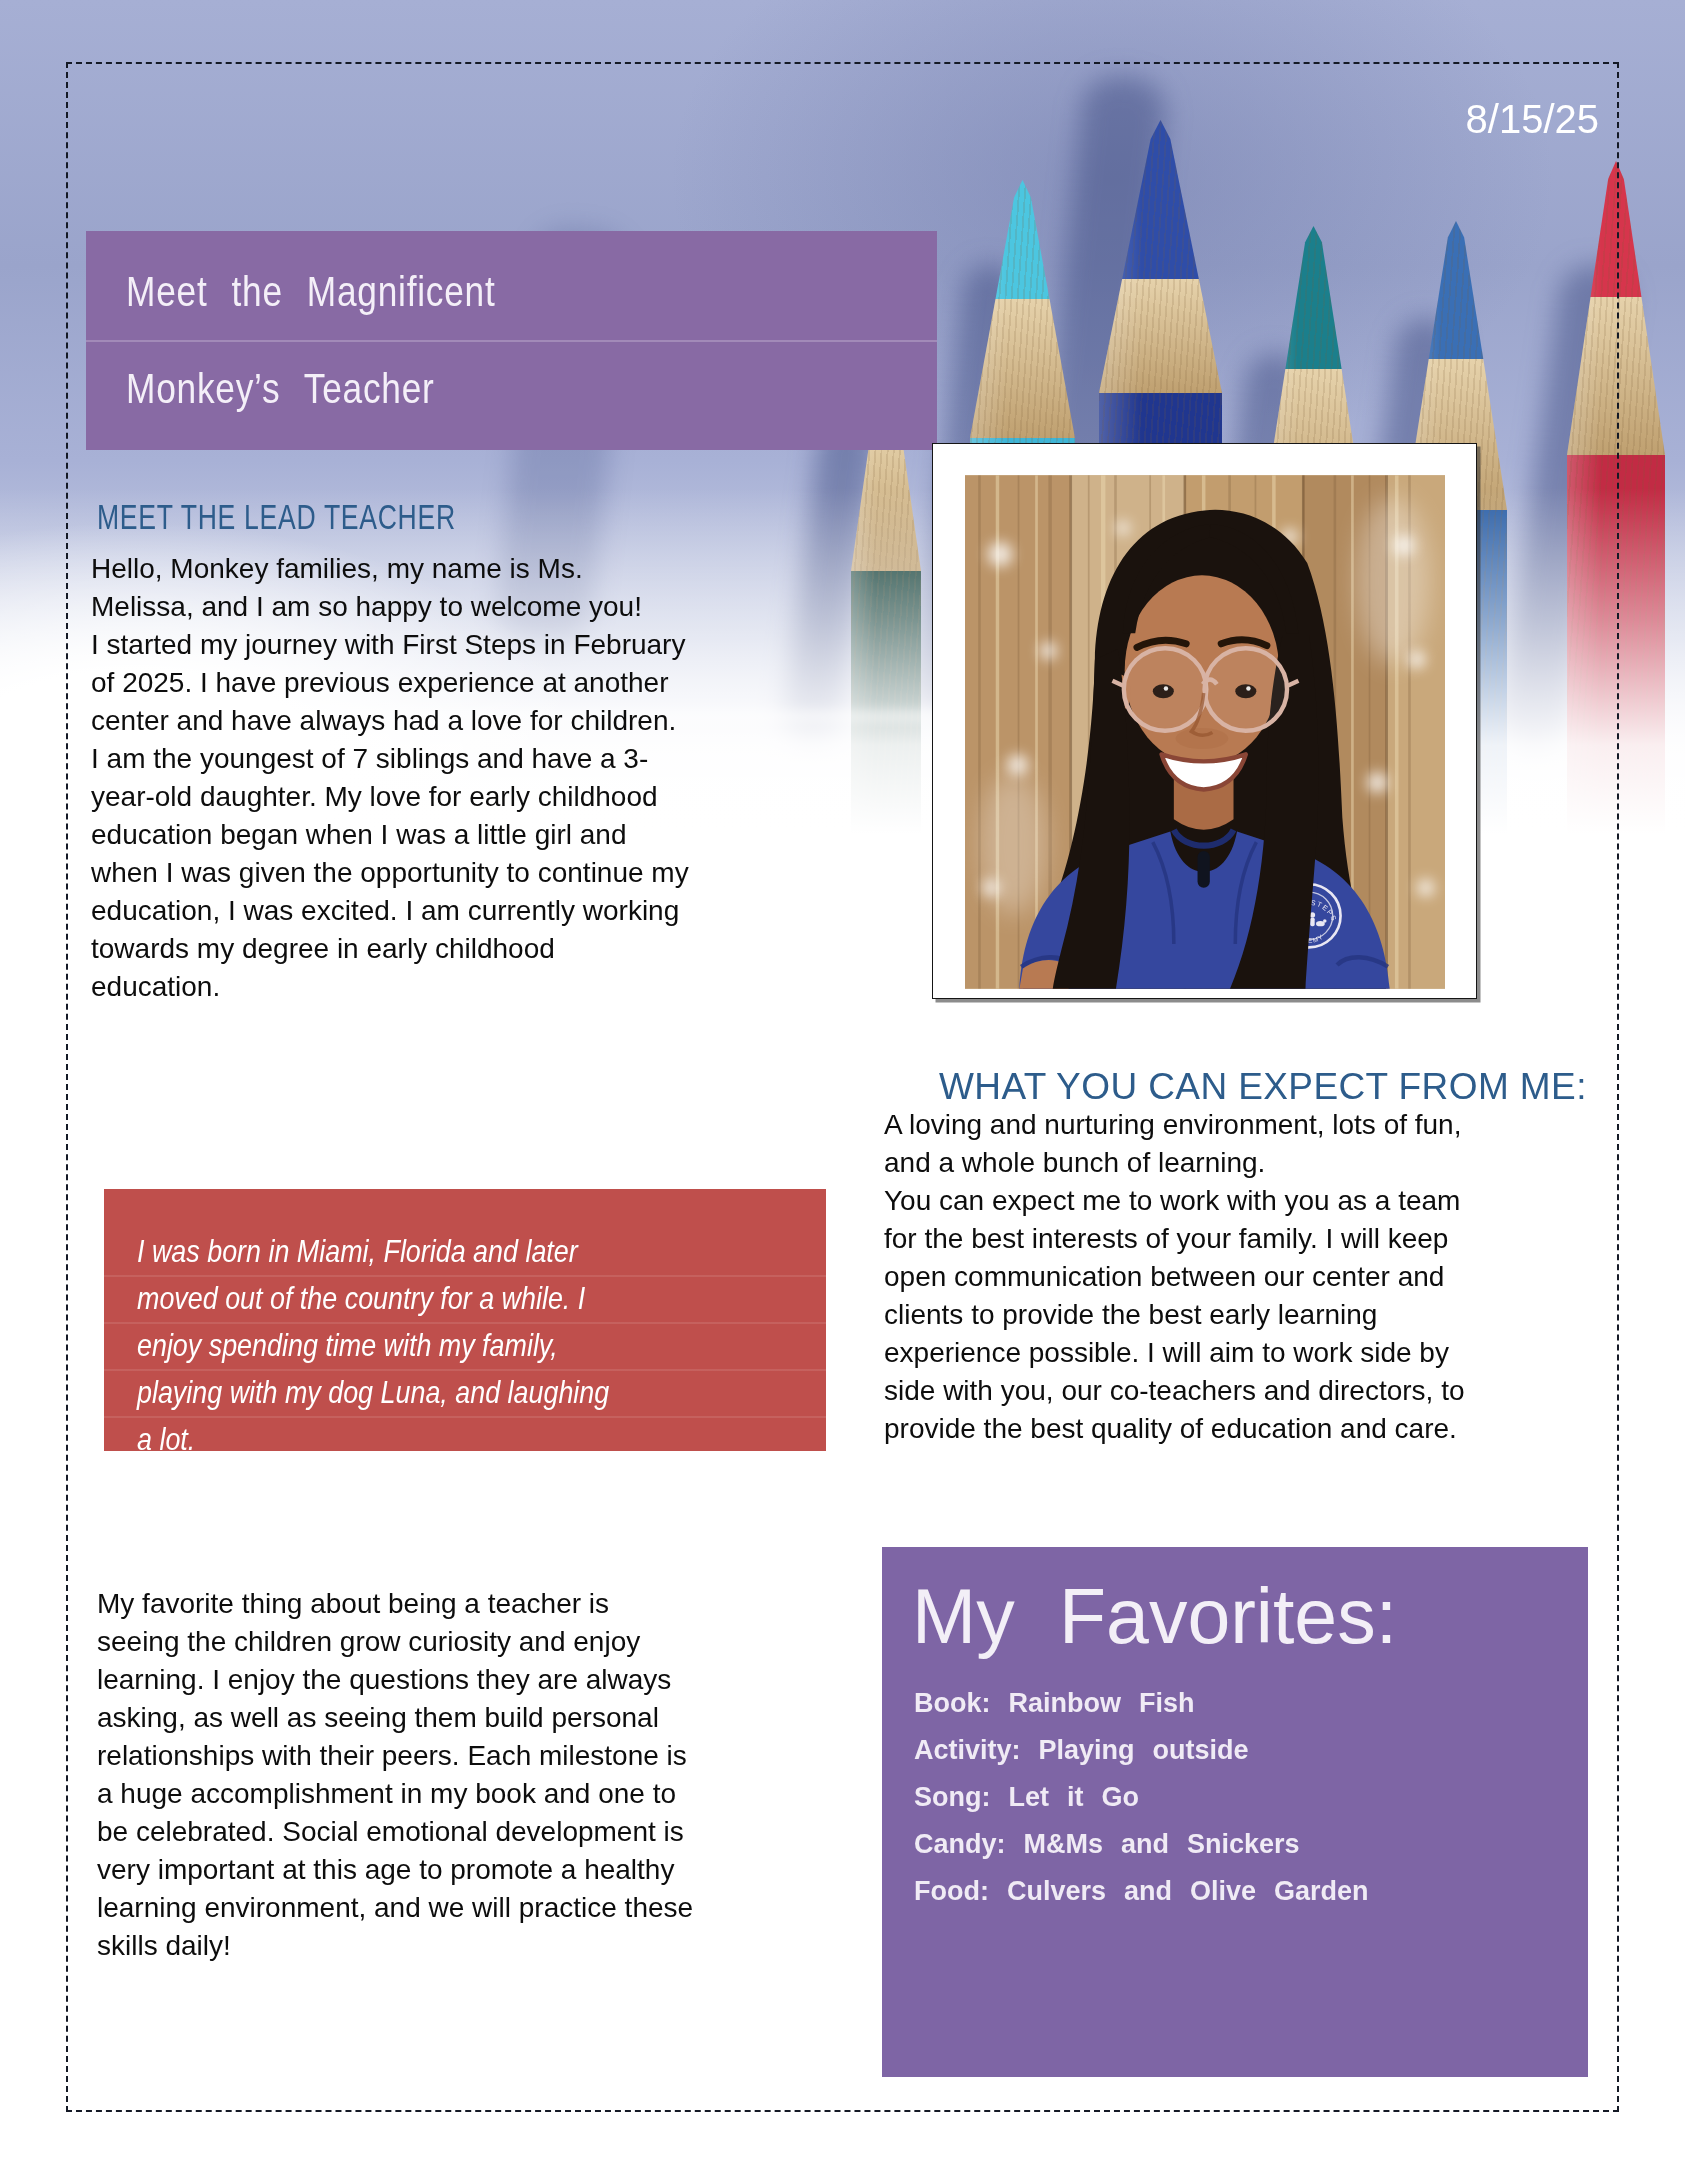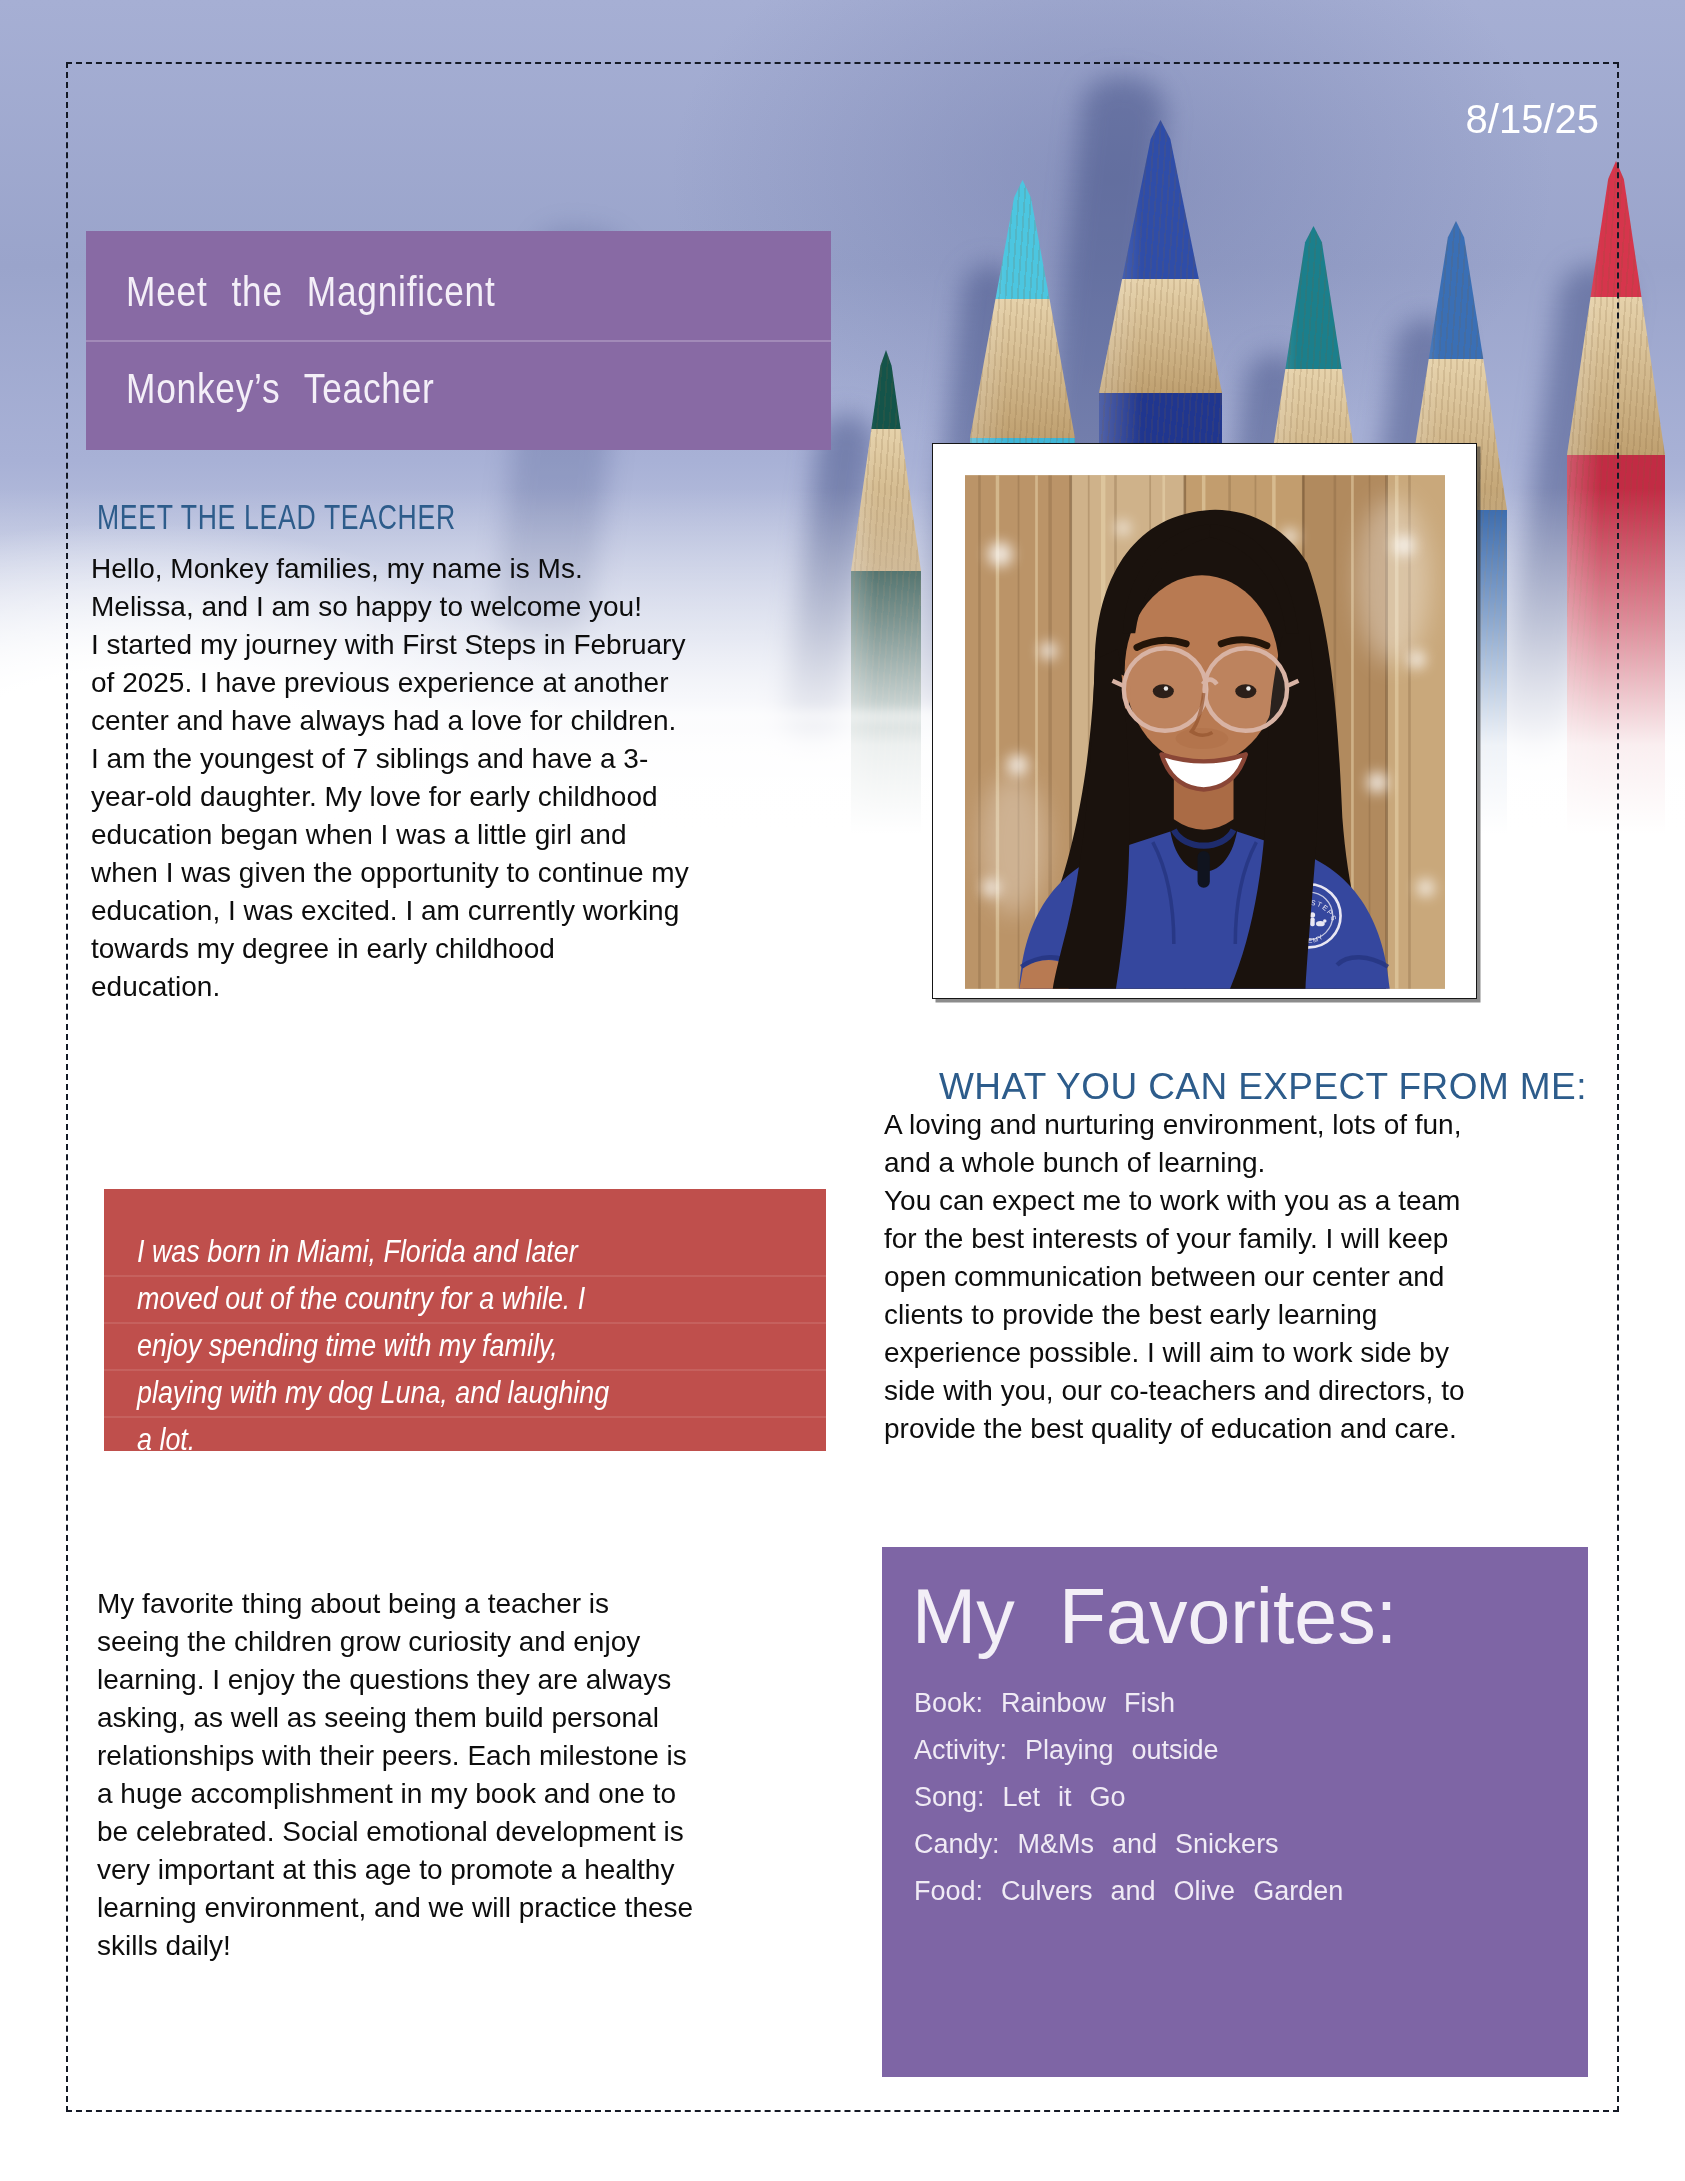--- a/index.html
+++ b/index.html
@@ -19,22 +19,22 @@
   .hero-fade{position:absolute;inset:0;
     background:
       radial-gradient(ellipse 667px 369px at 8% 88%, #fff 30%, rgba(255,255,255,0) 70%),
       linear-gradient(180deg, rgba(255,255,255,0) 0 55%, rgba(255,255,255,.45) 70%, rgba(255,255,255,.92) 84%, #fff 94%);}
   
   .page-border{position:absolute;left:66px;top:62px;width:1549px;height:2046px;
     border:2.6px dashed #141925;pointer-events:none;z-index:40;}
   
   .date{position:absolute;right:86px;top:98px;z-index:10;color:#fff;font-size:40px;line-height:42px;}
   
-  .title-box{position:absolute;left:86px;top:231px;width:745px;height:219px;z-index:10;
-    background:var(--title_purple,#886aa4);}
+  .title-box{position:absolute;left:86px;top:231px;width:823px;height:219px;z-index:10;
+    background:var(--title_purple,#886aa4);padding-left:28px;}
   .title-line{position:absolute;left:40px;color:#f4eff8;font-size:42px;line-height:42px;
     word-spacing:16px;letter-spacing:0.9px;transform:scaleX(.84);transform-origin:left center;white-space:pre;}
   .title-line.l1{top:40px;}
   .title-line.l2{top:137px;}
   .title-sep{position:absolute;left:0;right:0;top:109px;height:1.8px;background:rgba(255,255,255,.22);}
   
   .blue-heading{position:absolute;z-index:10;color:var(--heading_blue,#2d5c8b);white-space:pre;}
   .lead-heading{left:97px;top:497px;font-size:35px;line-height:39px;letter-spacing:0.9px;
     transform:scaleX(.76);transform-origin:left top;}
   .expect-heading{left:939px;top:1067px;font-size:37px;line-height:40px;letter-spacing:0.4px;}
@@ -54,21 +54,21 @@
   .photo-frame{position:absolute;left:932px;top:443px;width:543px;height:554px;z-index:12;
     background:#fff;border:1.8px solid #151515;box-shadow:3.5px 3.5px 0 rgba(45,45,45,.55);}
   .photo-frame svg{position:absolute;left:32px;top:31px;}
   
   .fav-box{position:absolute;left:882px;top:1547px;width:706px;height:530px;z-index:10;
     background:var(--favorites_purple,#7e65a5);}
   .fav-heading{position:absolute;left:30px;top:24.6px;color:#f3eff7;font-size:77px;line-height:88px;
     word-spacing:23px;white-space:pre;}
   .fav-items{position:absolute;left:32px;top:133px;color:#f0ebf5;font-size:27px;line-height:47px;
     word-spacing:10.5px;}
-  .fav-items div{height:47px;white-space:pre;}
+  .fav-items div{height:47px;white-space:pre;font-weight:bold;}
 </style>
 </head>
 <body style="--periwinkle: #a6afd4; --title_purple: #886aa4; --favorites_purple: #7e65a5; --highlight_red: #bf4f4c; --heading_blue: #2d5c8b; --shirt_blue: #35479e;">
 
 <div class="page">
 
   <div class="hero">
     <div class="hero-tint"></div>
 
     <div class="psh" style="left:514px;top:228px;width:97px;height:413px;transform:rotate(6deg);opacity:.5;"></div>

